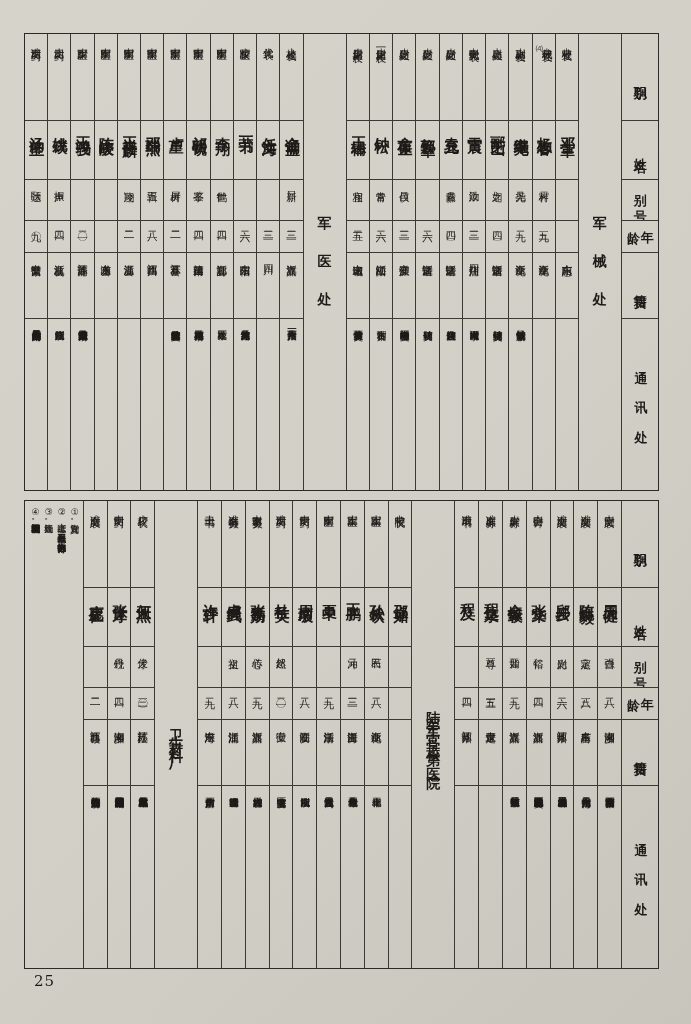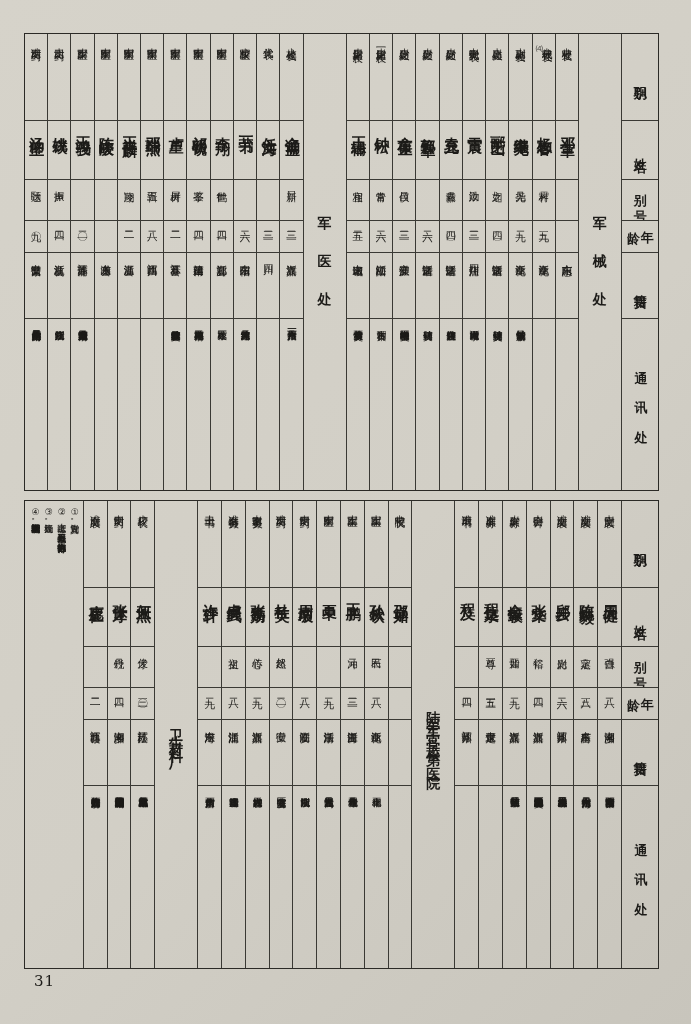--- a/index.html
+++ b/index.html
@@ -975,14 +975,14 @@
         <div class="notescell">
           <div class="notesflow">
             <div class="note-line">①疑为宜宾。</div>
             <div class="note-line">②据考证,一九二五年一月三十日教授、训练二部合并为教育部。</div>
             <div class="note-line">③疑为榆江。</div>
             <div class="note-line">④本期同学录照片标明为军械处长。</div>
           </div>
         </div>
       </div>
     </div>
-  <div class="pagenum">31</div>
+  <div class="pagenum">25</div>
 </div>
 
 </body></html>

